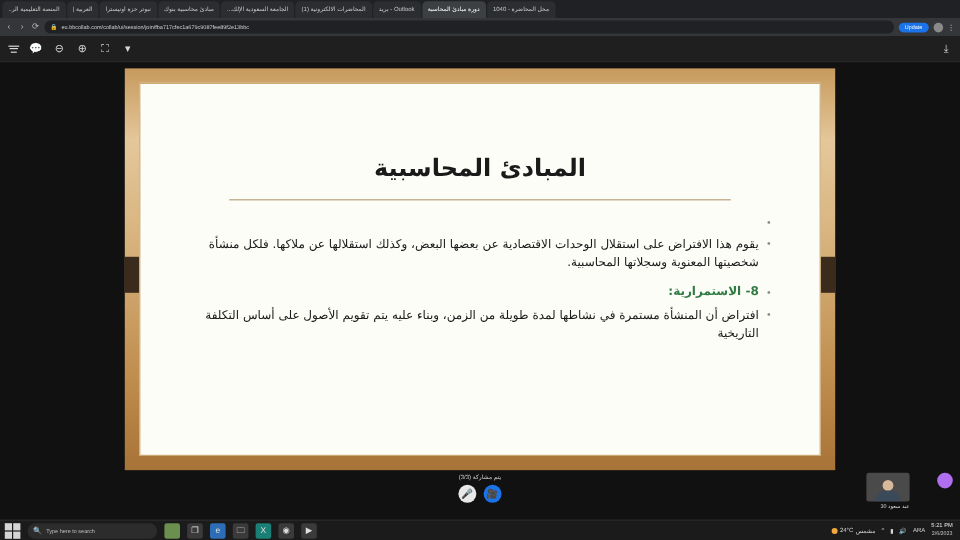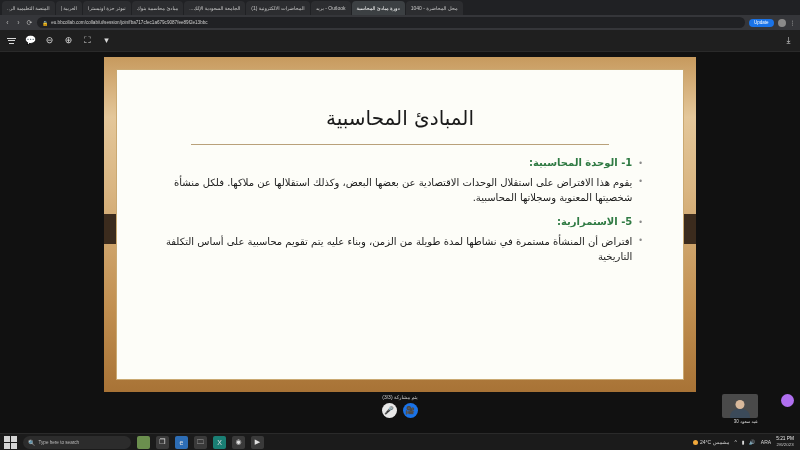--- a/index.html
+++ b/index.html
@@ -154,23 +154,23 @@
     outline: 2px solid #fdfdf8;
     outline-offset: -5px;
     padding: 24px 34px 10px 34px;
     direction: rtl;
     text-align: center;
     z-index: 2;
   }
   .slide-title {
     font-size: 20px;
     color: #1a1a1a;
-    font-weight: normal;
+    font-weight: bold;
     letter-spacing: 0.3px;
-    margin-top: 12px;
+    margin-top: 34px;
     font-family: "DejaVu Sans", sans-serif;
   }
   .title-rule {
     margin: 14px auto 12px auto;
     height: 1px;
     background: #b9a17a;
     width: 84%;
   }
   .body {
     text-align: right;
@@ -376,38 +376,37 @@
 
   <div class="stage">
     <div class="slide">
       <div class="slideinner">
         <div class="slide-title">المبادئ المحاسبية</div>
         <div class="title-rule"></div>
         <div class="body">
 
           <div class="bullet heading">
             <span class="dot">•</span>
-            <span class="txt">1- الوحدة المحاسبية:</span>
           </div>
 
           <div class="bullet para">
             <span class="dot">•</span>
             <span class="txt">يقوم هذا الافتراض على استقلال الوحدات الاقتصادية عن بعضها البعض، وكذلك استقلالها عن ملاكها. فلكل منشأة شخصيتها المعنوية وسجلاتها المحاسبية.</span>
           </div>
 
           <div class="gap"></div>
 
           <div class="bullet heading">
             <span class="dot">•</span>
-            <span class="txt">5- الاستمرارية:</span>
+            <span class="txt">8- الاستمرارية:</span>
           </div>
 
           <div class="bullet para">
             <span class="dot">•</span>
-            <span class="txt">افتراض أن المنشأة مستمرة في نشاطها لمدة طويلة من الزمن، وبناء عليه يتم تقويم محاسبية على أساس التكلفة التاريخية</span>
+            <span class="txt">افتراض أن المنشأة مستمرة في نشاطها لمدة طويلة من الزمن، وبناء عليه يتم تقويم الأصول على أساس التكلفة التاريخية</span>
           </div>
 
         </div>
       </div>
     </div>
   </div>
 
   <div class="meetbar">
     <div class="presenting">يتم مشاركة (3/3)</div>
     <div class="meetctrls">

